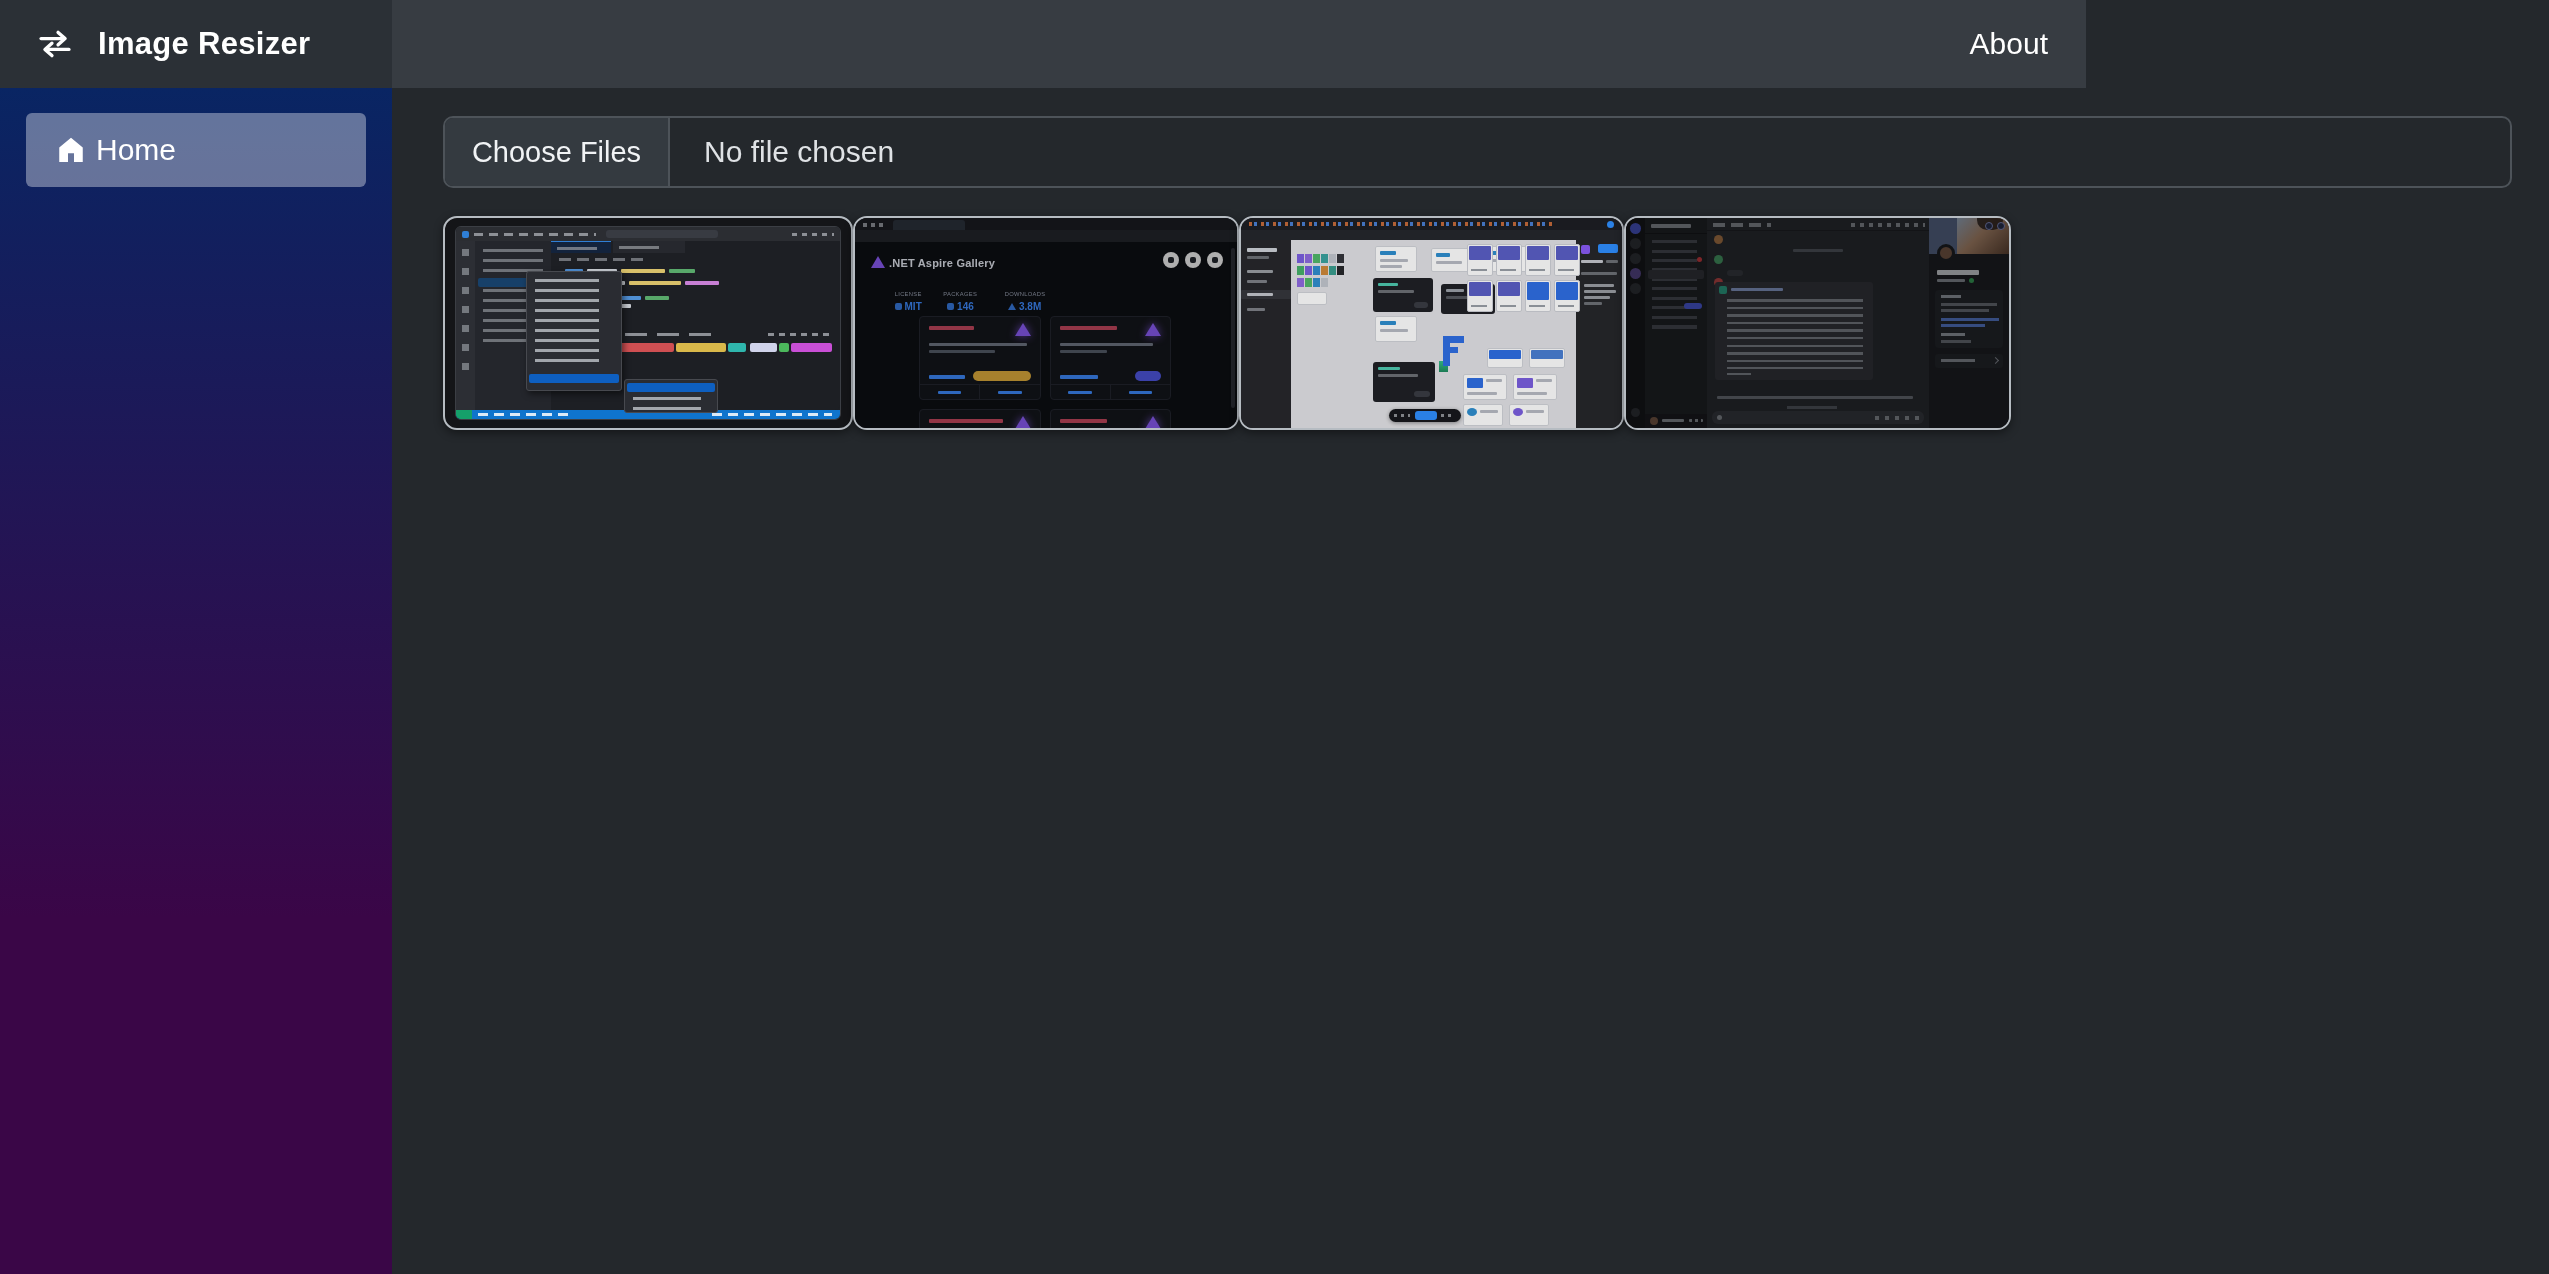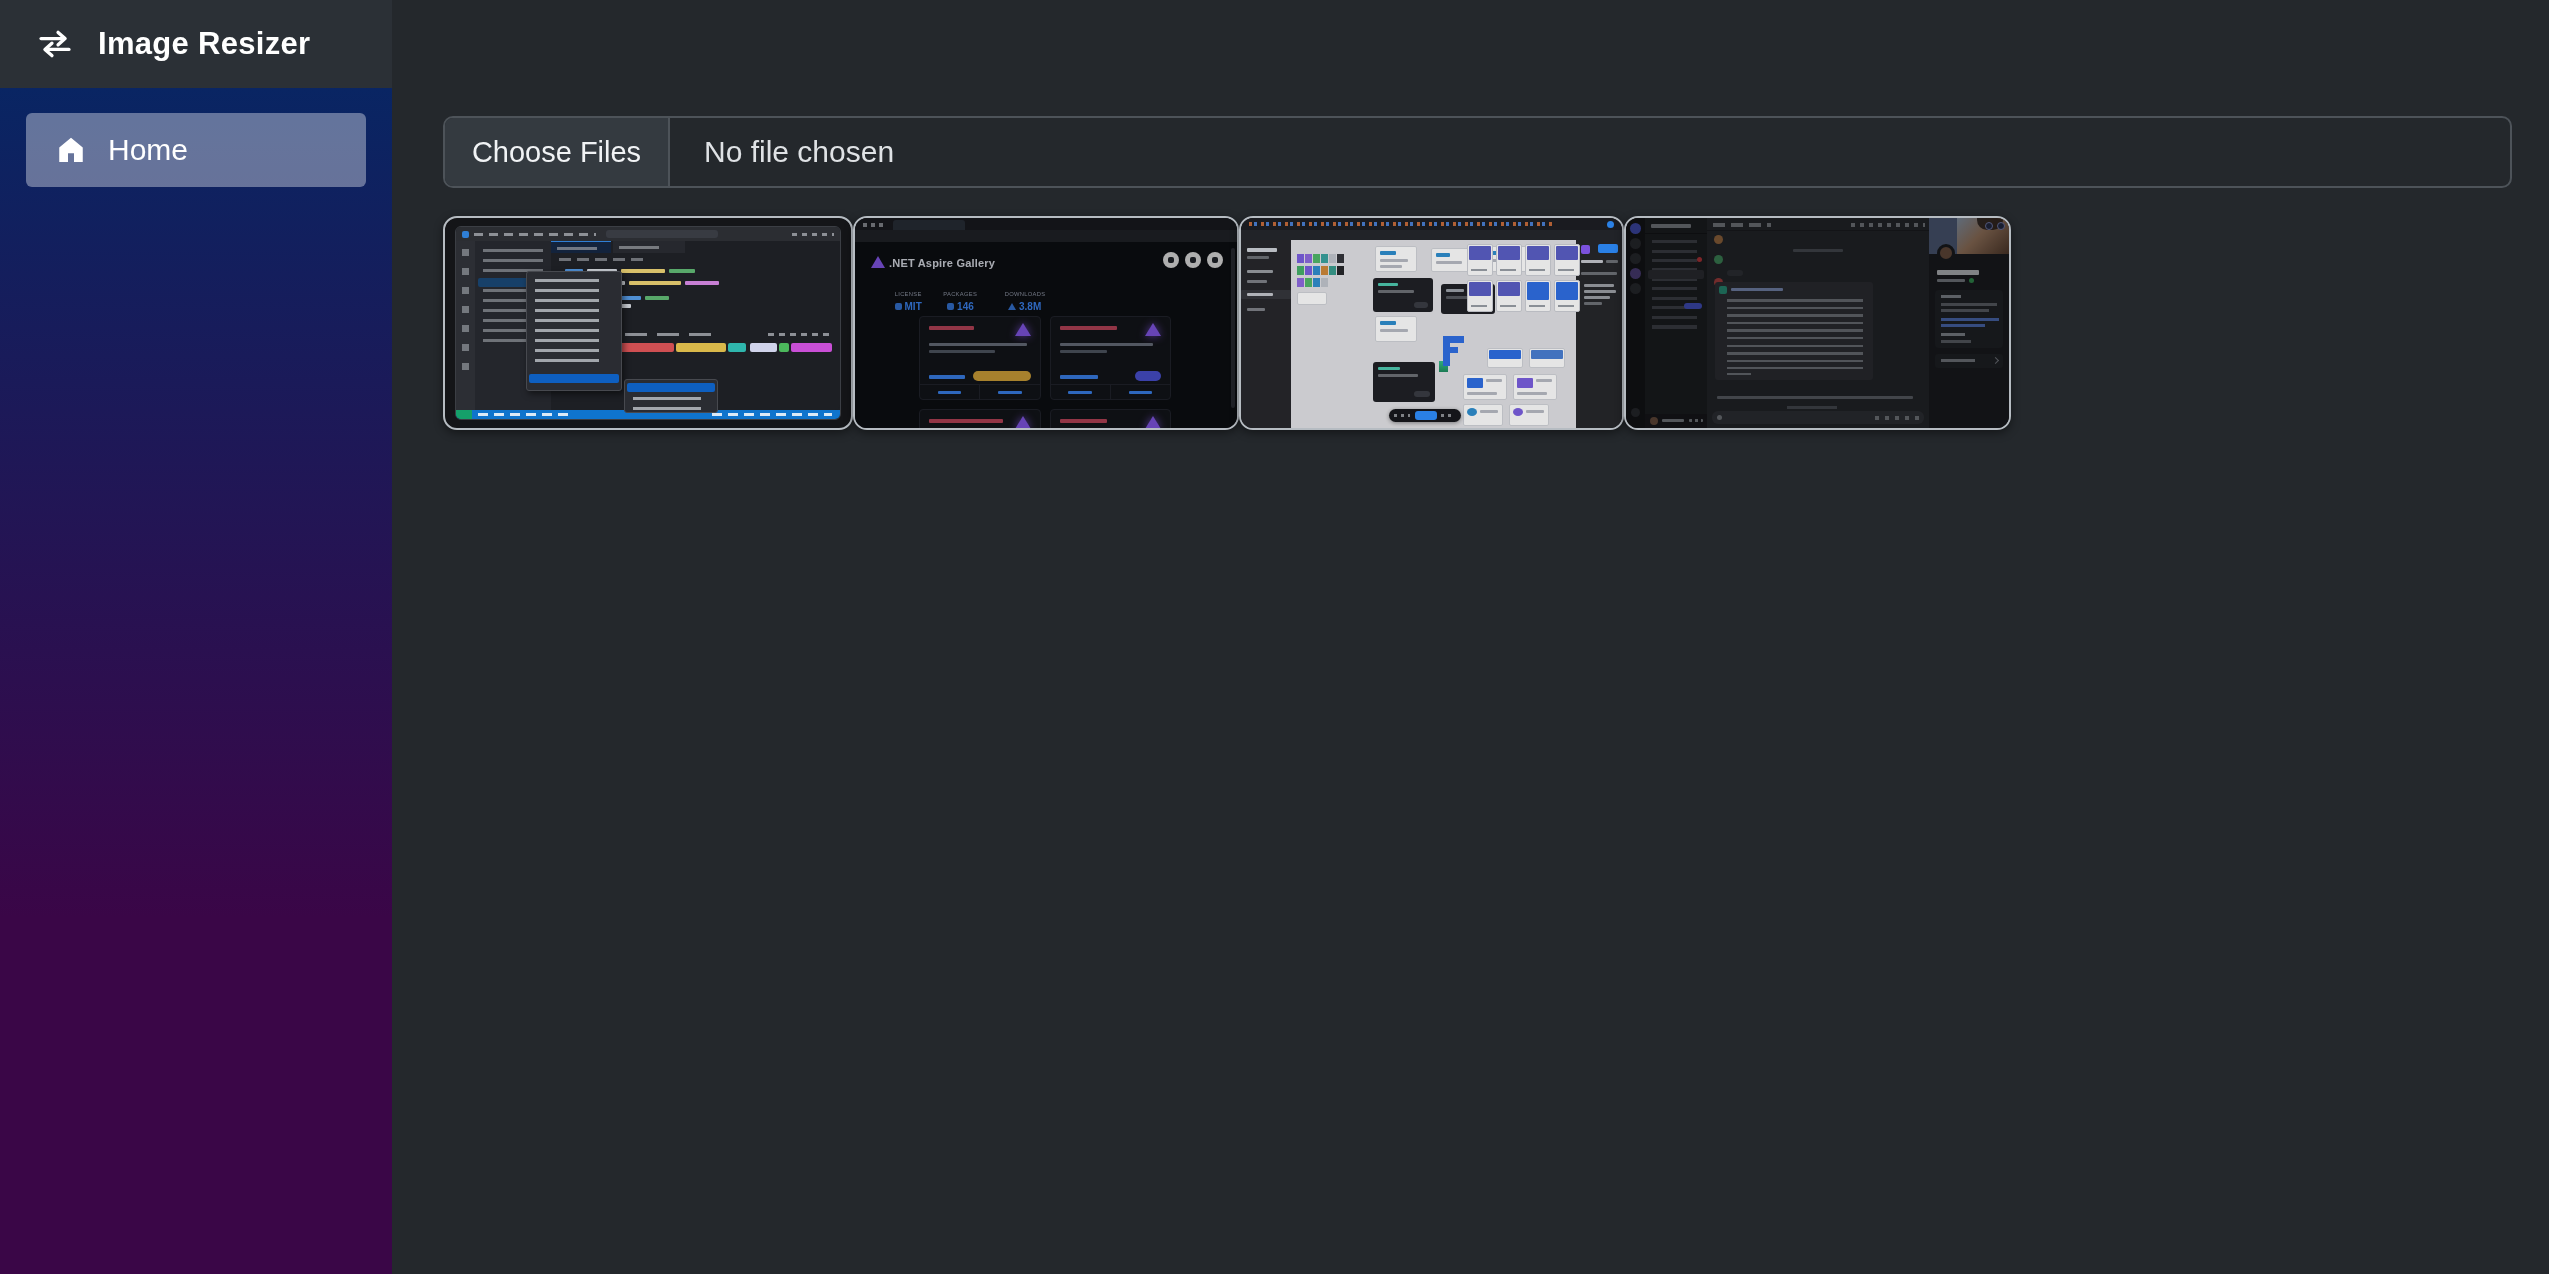--- a/index.html
+++ b/index.html
@@ -15,21 +15,21 @@
   .brand { width:392px; height:88px; background:#2b3036; display:flex; align-items:center; padding-left:36px; gap:24px; }
   .brand-icon svg { display:block; }
   .brand-title { color:#ffffff; font-size:31px; font-weight:bold; letter-spacing:.3px; }
   .topbar-main { flex:1; background:#373c42; display:flex; align-items:center; justify-content:flex-end; padding-right:38px; }
   .about-link { color:#ffffff; font-size:30px; text-decoration:none; cursor:pointer; }
   
   .sidebar { position:absolute; top:88px; left:0; width:392px; height:1186px;
     background-image:linear-gradient(180deg,#092563 0%,#3a0647 70%); }
   .nav-item { margin:25px 26px 0 26px; height:74px; border-radius:6px;
     background:rgba(255,255,255,0.37); display:flex; align-items:center;
-    padding-left:30px; gap:22px; color:#ffffff; font-size:30px; cursor:pointer; }
+    padding-left:30px; gap:10px; color:#ffffff; font-size:30px; cursor:pointer; }
   .nav-item svg { display:block; }
   
   .main { position:absolute; top:88px; left:392px; width:2157px; height:1186px; background:#24282c; }
   .file-input { position:absolute; left:51px; top:28px; width:2069px; height:72px;
     border:2px solid #4d5359; border-radius:10px; display:flex; overflow:hidden; cursor:pointer; }
   .file-btn { width:225px; background:#343a40; border-right:2px solid #4d5359;
     display:flex; align-items:center; justify-content:center;
     color:#f1f3f5; font-size:29px; }
   .file-status { display:flex; align-items:center; padding-left:34px; color:#dfe2e5; font-size:30px; }
   
@@ -216,20 +216,23 @@
     <span class="brand-icon">
       <svg width="38" height="34" viewBox="0 0 24 22" fill="none" stroke="#ffffff" stroke-width="2.2" stroke-linecap="round" stroke-linejoin="round">
         <path d="M3 7.5 h14"></path>
           <path d="M14 3.5 l4.5 4 -4.5 4"></path>
         <path d="M21 14.5 h-14"></path>
           <path d="M10 10.5 l-4.5 4 4.5 4"></path>
       </svg>
     </span>
     <span class="brand-title">Image Resizer</span>
   </div>
+  <div class="topbar-main">
+    <a class="about-link">About</a>
+  </div>
 </header>
 
 <nav class="sidebar">
   <div class="nav-item">
     <span>
       <svg width="30" height="30" viewBox="0 0 24 24" fill="#ffffff">
         <path d="M12 2.2 L2.6 10 V21.5 H9.6 V14.6 H14.4 V21.5 H21.4 V10 Z"></path>
       </svg>
     </span>
     <span>Home</span>

